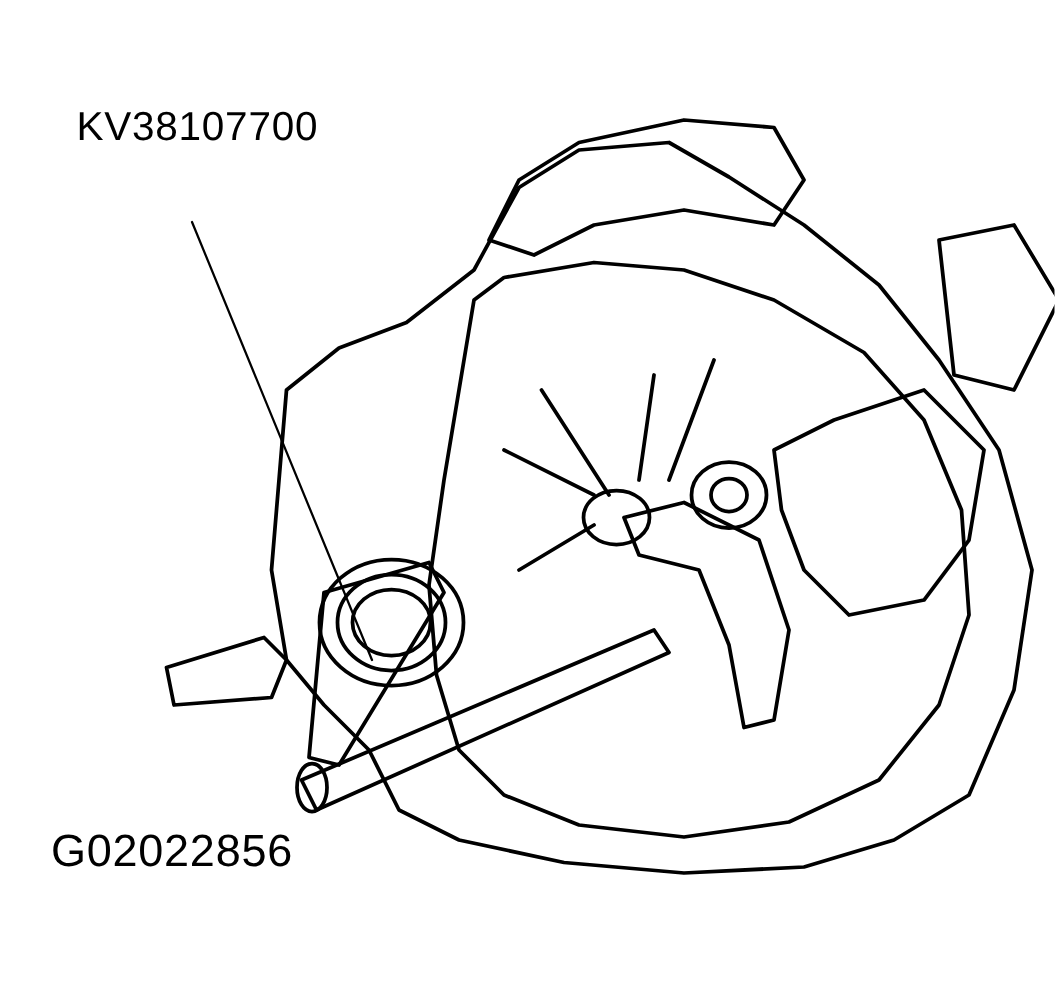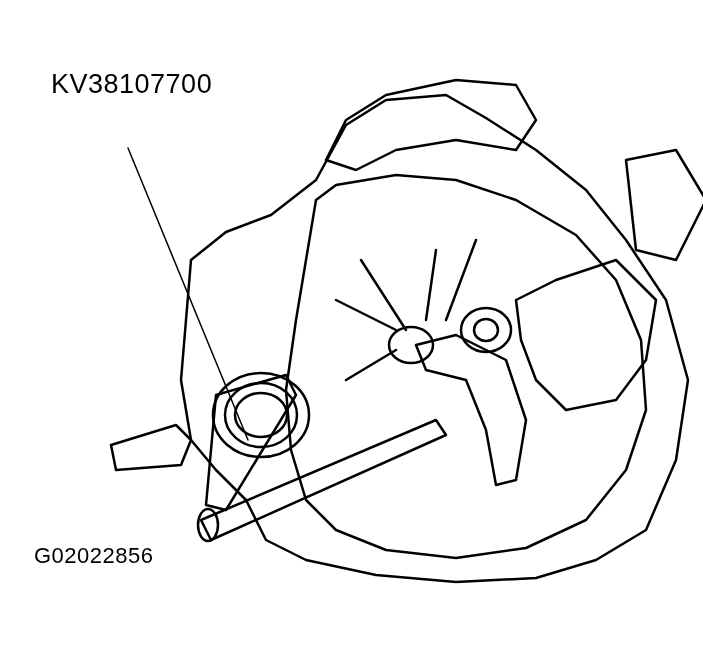--- a/index.html
+++ b/index.html
@@ -1,20 +1,20 @@
 <!DOCTYPE html>
 <html><head>
   <meta charset="utf-8">
   <style>
     html, body { margin:0; padding:0; background:#ffffff; }
     .canvas { position:relative; width:703px; height:668px; overflow:hidden; background:#fff; font-family:"Liberation Sans", sans-serif; color:#000;margin-left:16px; }
     .label { position:absolute; font-size:27px; line-height:32px; letter-spacing:0.5px; }
     #lbl1 { left:35px; top:68px; }
     #lbl2 { left:35px; top:112px; }
-    #fig { position:absolute; left:18px; top:540px; font-size:22px; }
+    #fig { position:absolute; left:18px; top:552px; font-size:30px; }
     svg { position:absolute; left:0; top:0; }
   </style>
 </head>
 <body>
 
 <div class="canvas">
   <div class="label" id="lbl1">KV38107700</div>
   <div class="label" id="fig">G02022856</div>
 
   <svg width="703" height="668" viewBox="0 0 703 668" fill="none" stroke="#000" stroke-width="2.5" stroke-linejoin="round" stroke-linecap="round">

